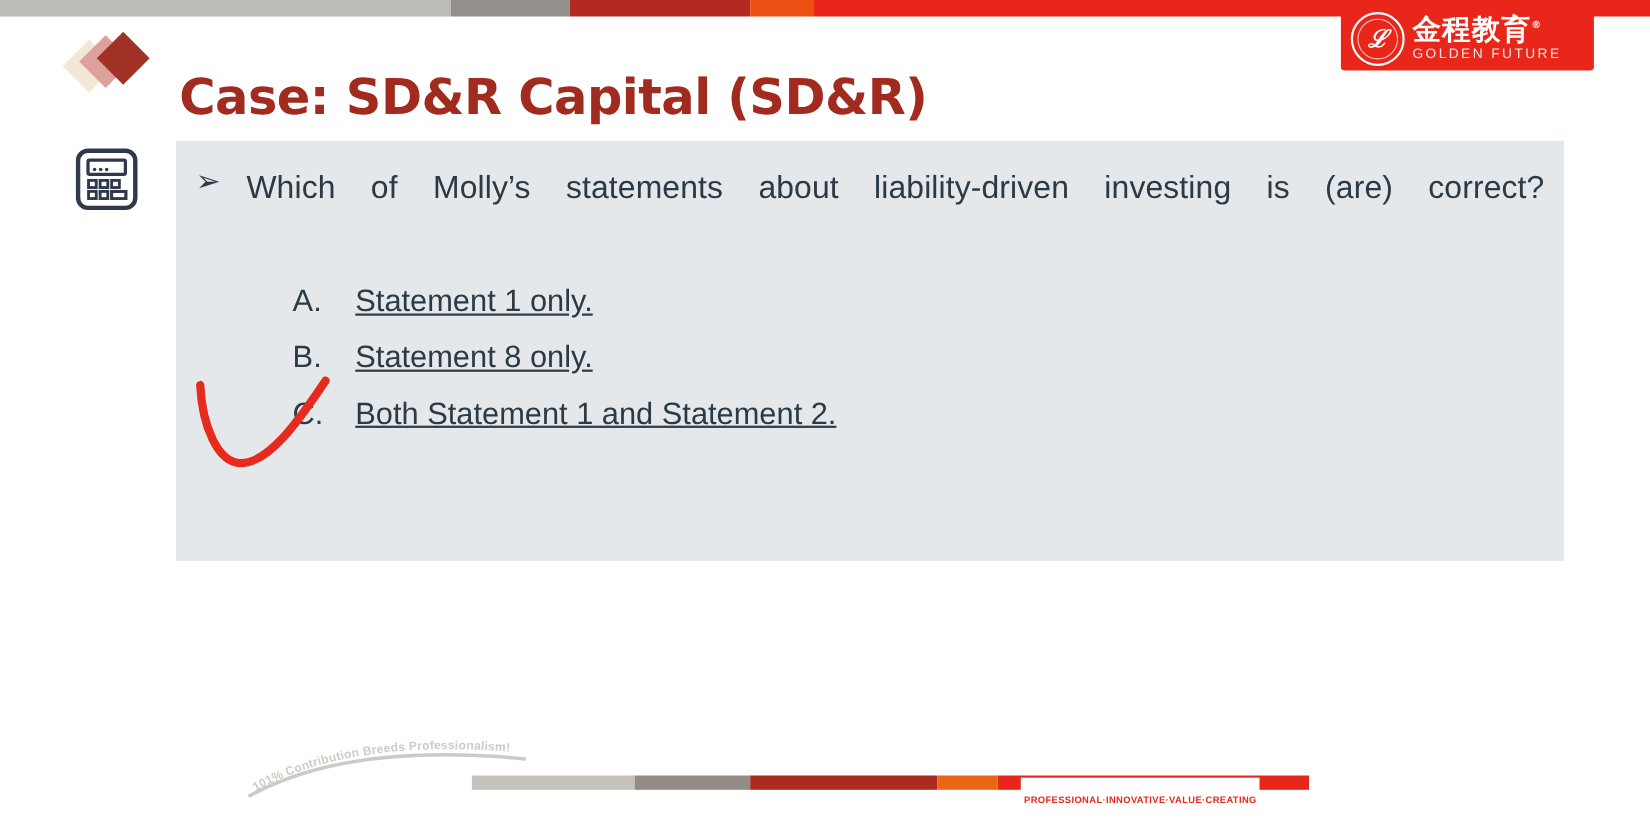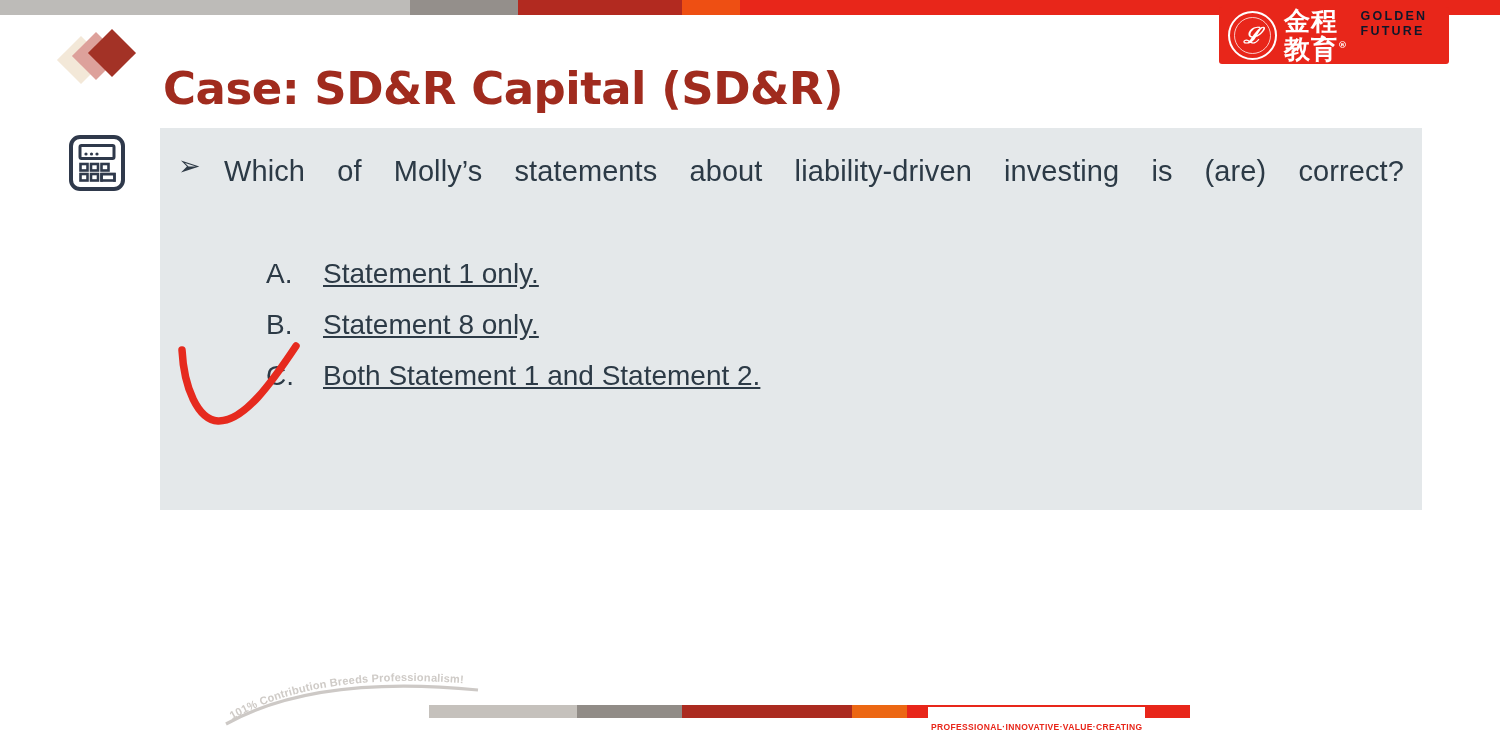--- a/index.html
+++ b/index.html
@@ -61,40 +61,40 @@
     font-family: "Liberation Serif", serif;
     font-size: 22px;
     font-style: italic;
     font-weight: bold;
     line-height: 1;
     z-index: 2;
   }
   #brand-text {
     margin-left: 7px;
     display: flex;
-    flex-direction: row;
+    flex-direction: column;
     justify-content: center;
   }
   #brand-cn {
     color: #ffffff;
     font-size: 26px;
     font-weight: bold;
     line-height: 1.05;
     letter-spacing: 1px;
     font-family: "DejaVu Sans", sans-serif;
     position: relative;
   }
   #brand-reg {
     font-size: 9px;
     vertical-align: super;
   }
   #brand-en {
-    color: #0f172a;
+    color: #e5e5e5;
     font-size: 12.5px;
-    font-weight: bold;
+    font-weight: normal;
     letter-spacing: 2.2px;
     line-height: 1.2;
     margin-top: 1px;
   }
 
   
   #title-diamonds {
     position: absolute;
     left: 62px; top: 28px;
     width: 92px; height: 60px;

